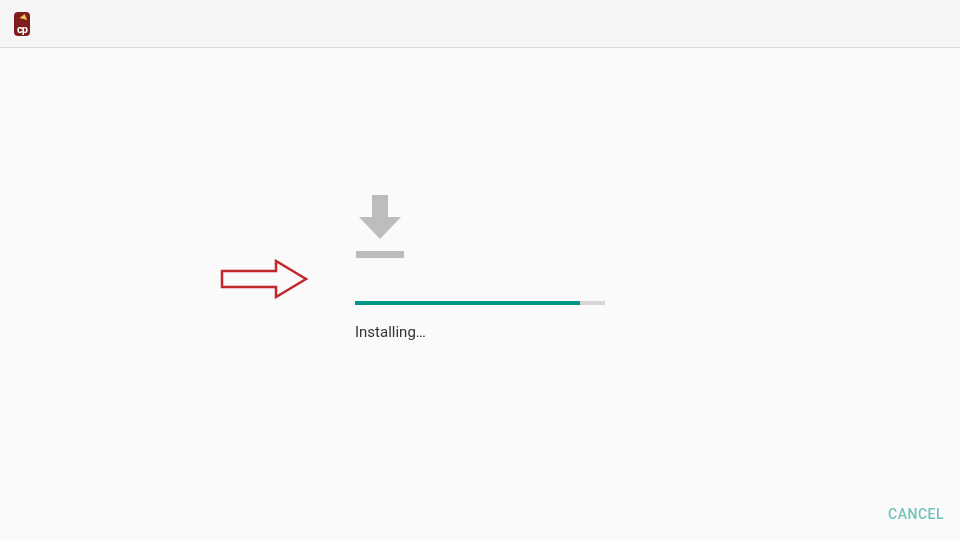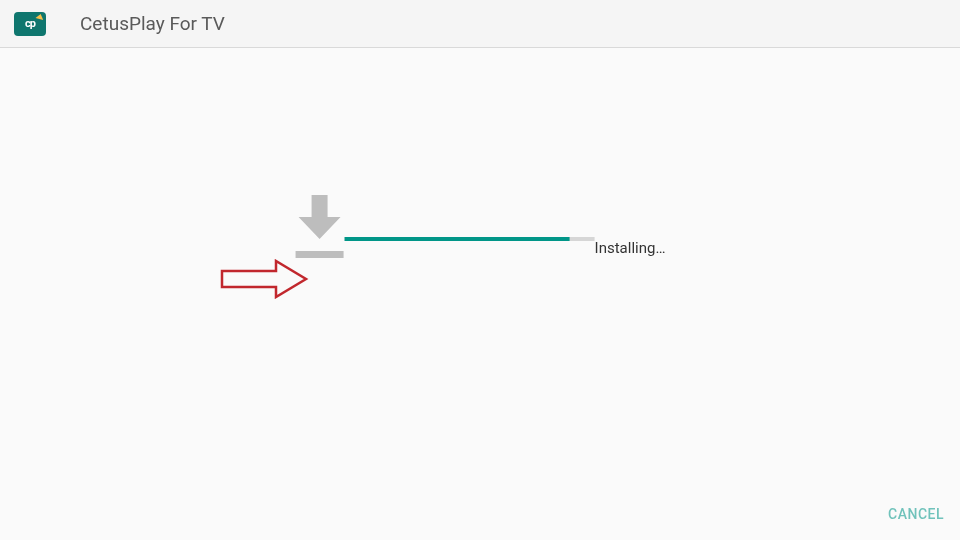--- a/index.html
+++ b/index.html
@@ -17,27 +17,27 @@
     }
     .header {
       display: flex;
       align-items: center;
       height: 48px;
       background: #f5f5f5;
       border-bottom: 1px solid #d9d9d9;
       padding-left: 14px;
     }
     .app-icon {
-      width: 32px;
+      width: 16px;
       height: 24px;
-      background: #0f766e;
+      background: #7f1d1d;
       border-radius: 4px;
       position: relative;
       display: flex;
-      align-items: center;
+      align-items: flex-end;
       justify-content: center;
     }
     .app-icon::before {
       content: "";
       position: absolute;
       top: 2px;
       right: 2px;
       width: 0;
       height: 0;
       border-left: 4px solid transparent;
@@ -56,21 +56,22 @@
       color: #5a5a5a;
       margin-left: 34px;
       font-weight: 400;
     }
     .content {
       position: absolute;
       top: 195px;
       left: 50%;
       transform: translateX(-50%);
       display: flex;
-      align-items: center;
+      flex-direction: column;
+      align-items: flex-start;
     }
     .download-icon {
       margin-bottom: 32px;
     }
     .progress-bar {
       width: 250px;
       height: 4px;
       background: #d6d6d6;
       position: relative;
       margin-bottom: 18px;
@@ -104,21 +105,20 @@
       font-weight: 500;
     }
   </style>
 </head>
 <body>
 
 <div class="header">
   <div class="app-icon">
     <span class="app-icon-text">cp</span>
   </div>
-  <div class="app-title">CetusPlay For TV</div>
 </div>
 
 <div class="content">
   <div class="download-icon">
     <svg width="50" height="70" viewBox="0 0 50 70">
       <polygon points="17,0 33,0 33,22 46,22 25,44 4,22 17,22" fill="#bdbdbd"></polygon>
       <rect x="1" y="56" width="48" height="7" fill="#bdbdbd"></rect>
     </svg>
   </div>
   <div class="progress-bar">

